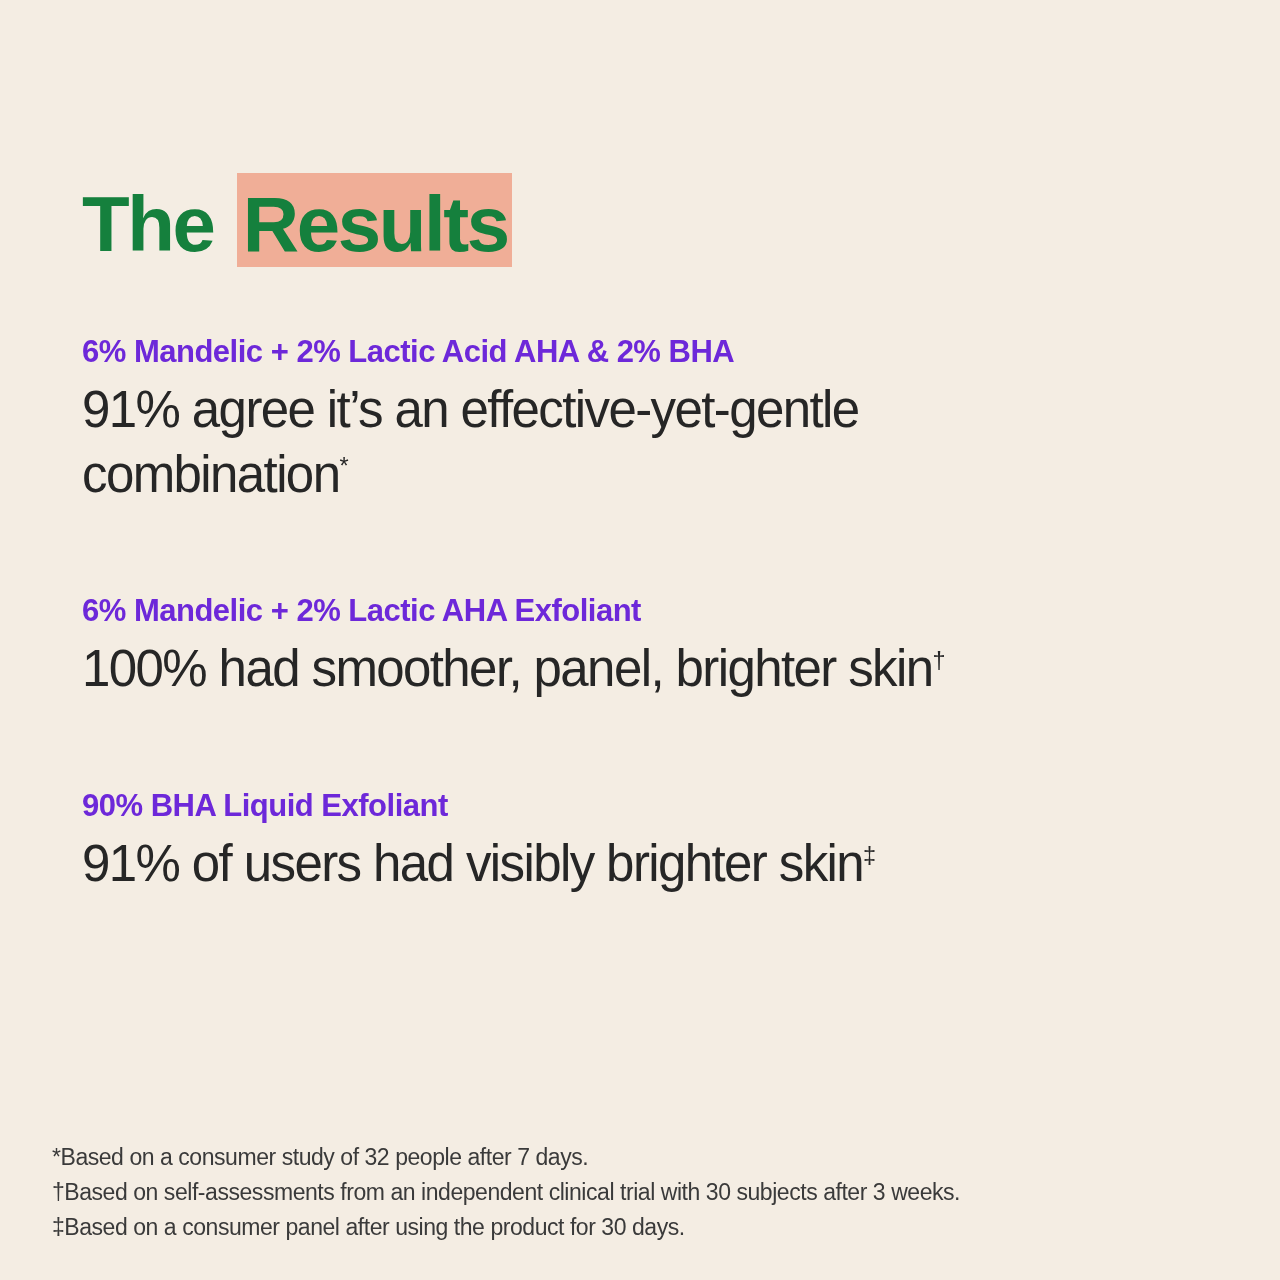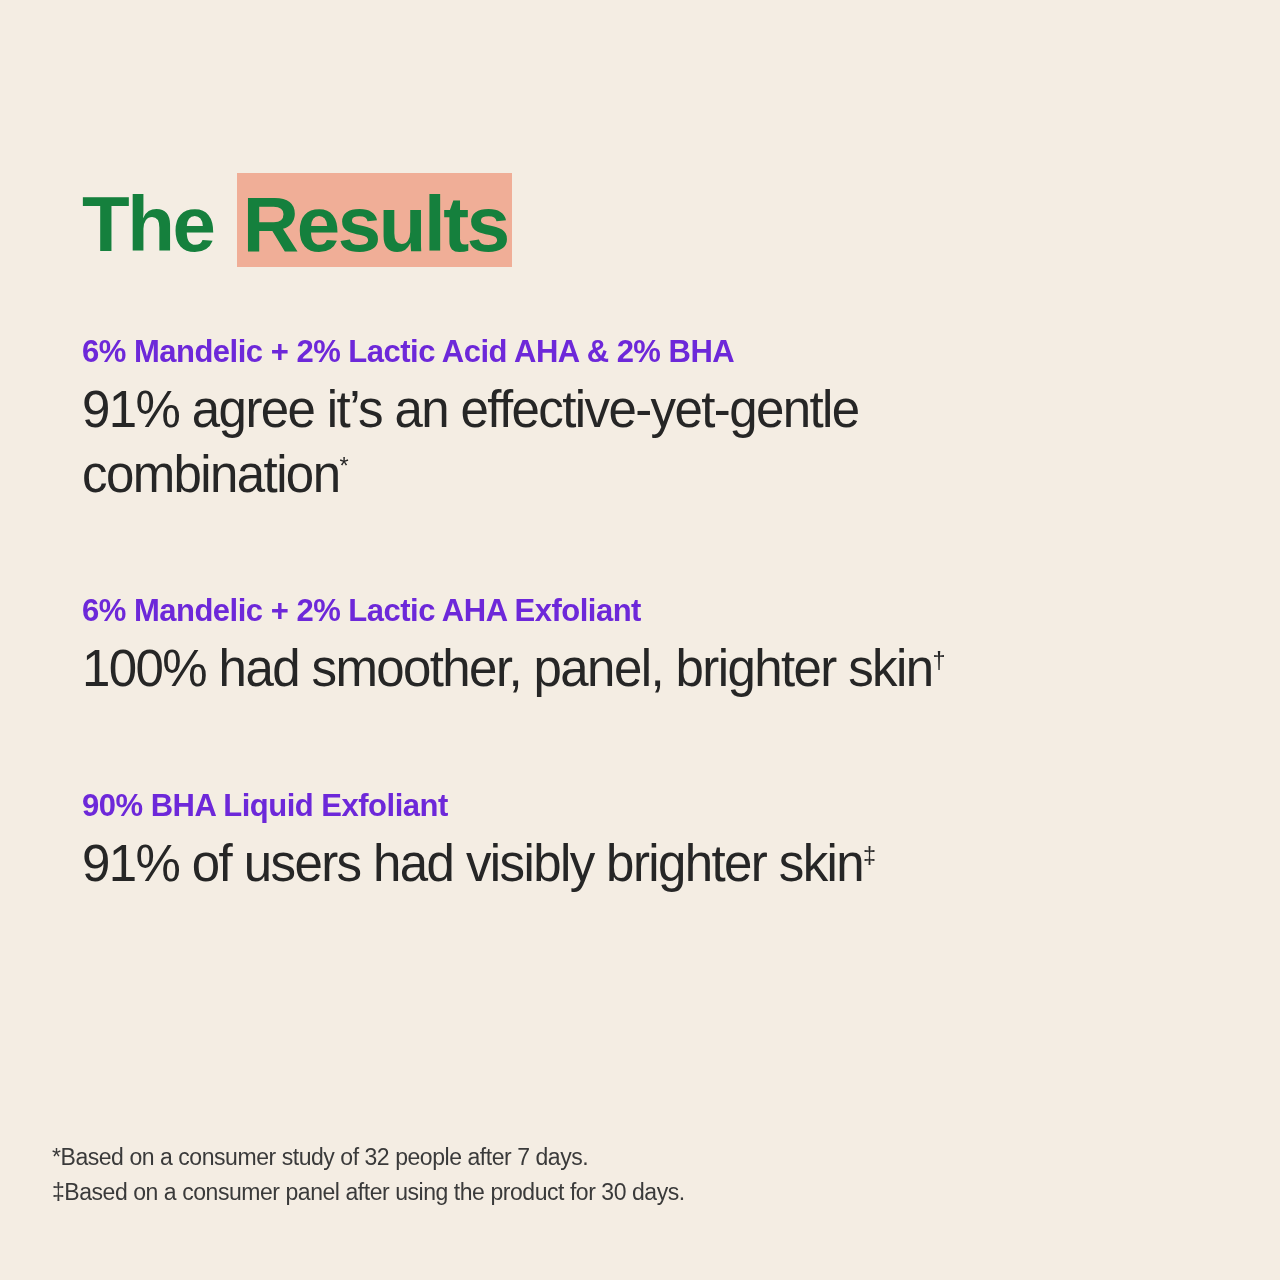--- a/index.html
+++ b/index.html
@@ -143,16 +143,17 @@
     <p class="stat-headline"><span class="num">100%</span><span class="emph"></span><span> had smoother, panel, brighter skin</span><sup>†</sup></p>
   </div>
 
   <div class="stat-group" id="stat-group-2">
     <p class="stat-eyebrow">90% BHA Liquid Exfoliant</p>
     <p class="stat-headline"><span class="num">91%</span><span class="emph"></span><span> of users had visibly brighter skin</span><sup>‡</sup></p>
   </div>
 
   <div class="footnotes">
     <p class="footnote">*Based on a consumer study of 32 people after 7 days.</p>
+    <p class="footnote">†Based on self-assessments from an independent clinical trial with 30 subjects after 3 weeks.</p>
     <p class="footnote">‡Based on a consumer panel after using the product for 30 days.</p>
   </div>
 
 </div>
 
 </body></html>

